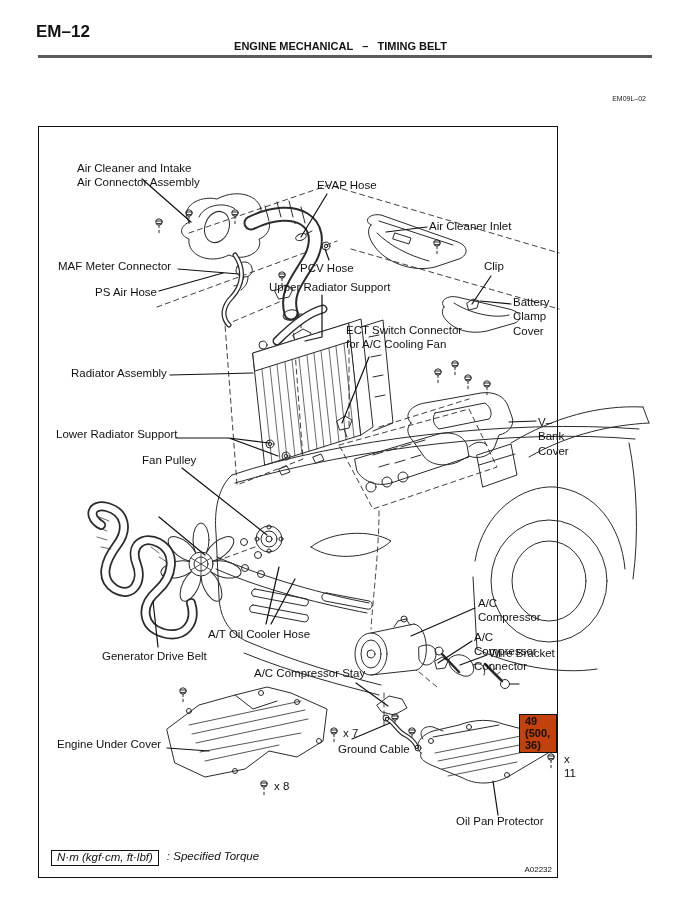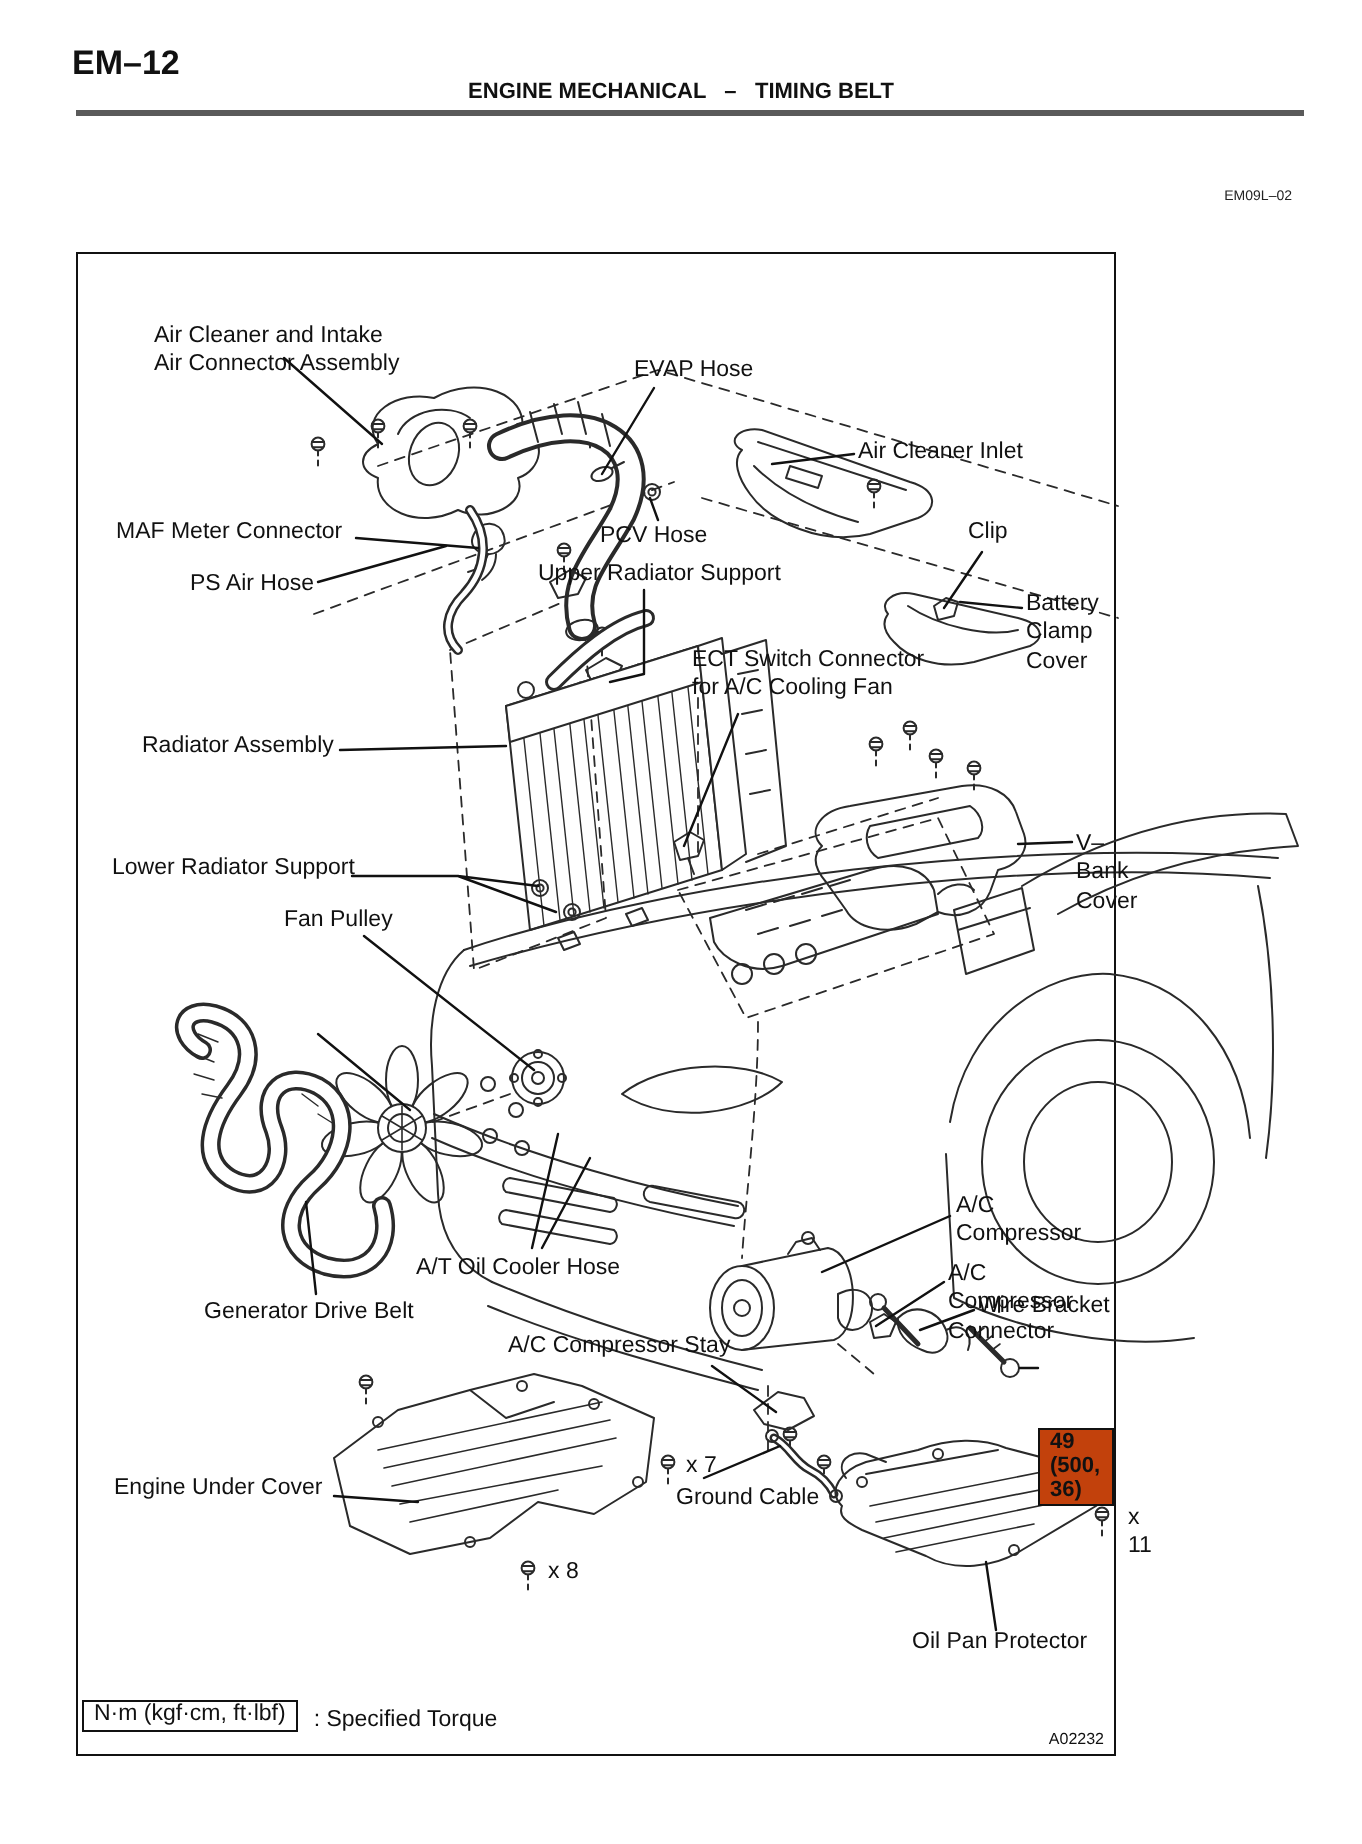--- a/index.html
+++ b/index.html
@@ -11,21 +11,21 @@
   .header-rule{position:absolute;left:38px;top:55px;width:614px;height:3px;background:#5a5a5a;}
   .page-title{position:absolute;left:36px;top:60px;font-size:22px;font-weight:700;margin:0;}
   .page-subtitle{position:absolute;left:36px;top:93px;font-size:19px;font-weight:700;margin:0;}
   .doc-code{position:absolute;right:35px;top:95px;font-size:7px;color:#222;}
   .figure-frame{position:absolute;left:38px;top:126px;width:520px;height:752px;
         border:1.6px solid #111;box-sizing:border-box;background:#fff;}
   .art{position:absolute;left:0;top:0;}
   .lbl{position:absolute;font-size:11.5px;line-height:1.25;white-space:pre-line;}
   .torque-box{position:absolute;left:480px;top:547px;border:1.8px solid #111;
         padding:0 5px 1px;font-weight:700;font-size:11px;background:#c2410c;margin-top:40px;}
-  .legend{position:absolute;left:2px;top:723px;font-size:11.5px;display:flex;align-items:flex-end;}
+  .legend{position:absolute;left:12px;top:723px;font-size:11.5px;display:flex;align-items:flex-start;font-style:italic;}
   .legend-box{border:1.5px solid #111;padding:0 5px 2px;margin-right:8px;}
   .figure-code{position:absolute;right:5px;bottom:3px;font-size:8px;}
 </style>
 </head>
 <body>
 
 <div class="page">
   <div class="page-number">EM–12</div>
   <div class="section-header">ENGINE MECHANICAL   –   TIMING BELT</div>
   <div class="header-rule"></div>

